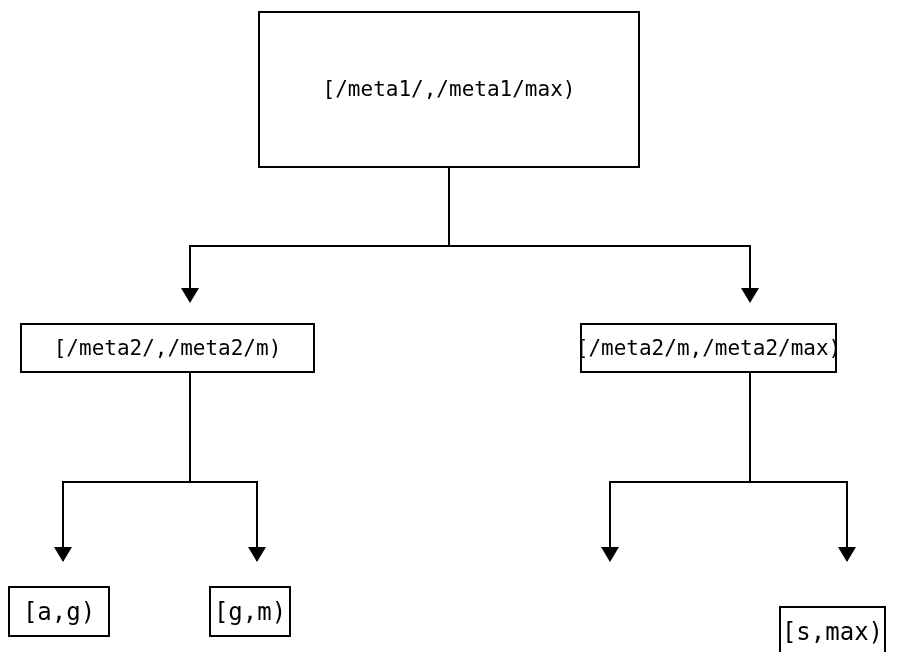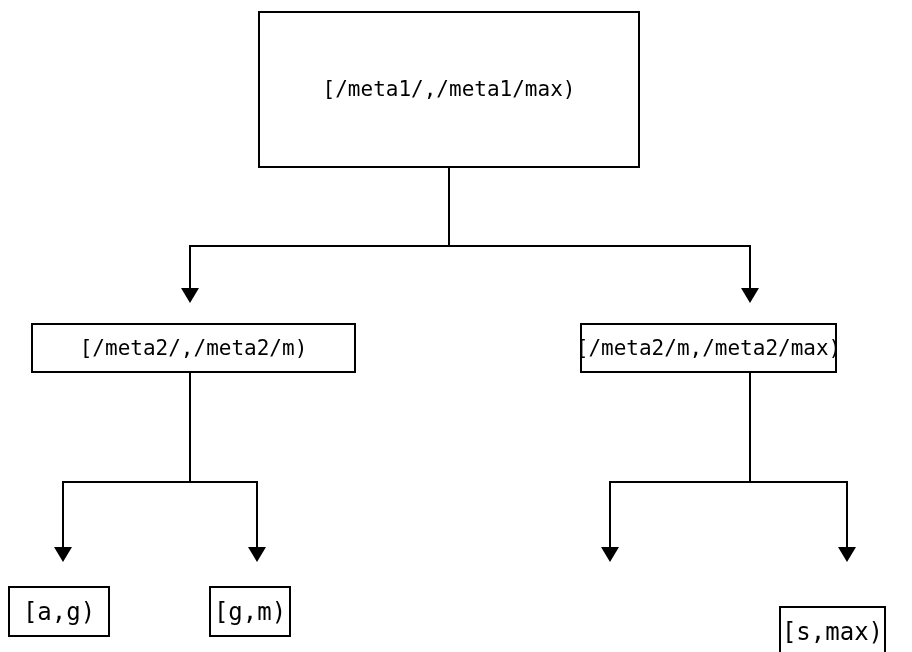--- a/index.html
+++ b/index.html
@@ -60,21 +60,21 @@
     <span class="node-label">[/meta1/,/meta1/max)</span>
   </div>
 
   <div class="edge-line edge-v" style="left:448px; top:168px; width:2px; height:78px;"></div>
   <div class="edge-line edge-h" style="left:189px; top:245px; width:562px; height:2px;"></div>
   <div class="edge-line edge-v" style="left:189px; top:245px; width:2px; height:44px;"></div>
   <div class="arrow-head" style="left:181px; top:288px;"></div>
   <div class="edge-line edge-v" style="left:749px; top:245px; width:2px; height:44px;"></div>
   <div class="arrow-head" style="left:741px; top:288px;"></div>
 
-  <div class="node node-mid" style="left:20px; top:323px; width:325px; height:50px;margin-left:11px;">
+  <div class="node node-mid" style="left:20px; top:323px; width:295px; height:50px;">
     <span class="node-label">[/meta2/,/meta2/m)</span>
   </div>
 
   <div class="node node-mid" style="left:580px; top:323px; width:257px; height:50px;">
     <span class="node-label">[/meta2/m,/meta2/max)</span>
   </div>
 
   <div class="edge-line edge-v" style="left:189px; top:373px; width:2px; height:109px;"></div>
   <div class="edge-line edge-h" style="left:62px; top:481px; width:196px; height:2px;"></div>
   <div class="edge-line edge-v" style="left:62px; top:481px; width:2px; height:67px;"></div>

